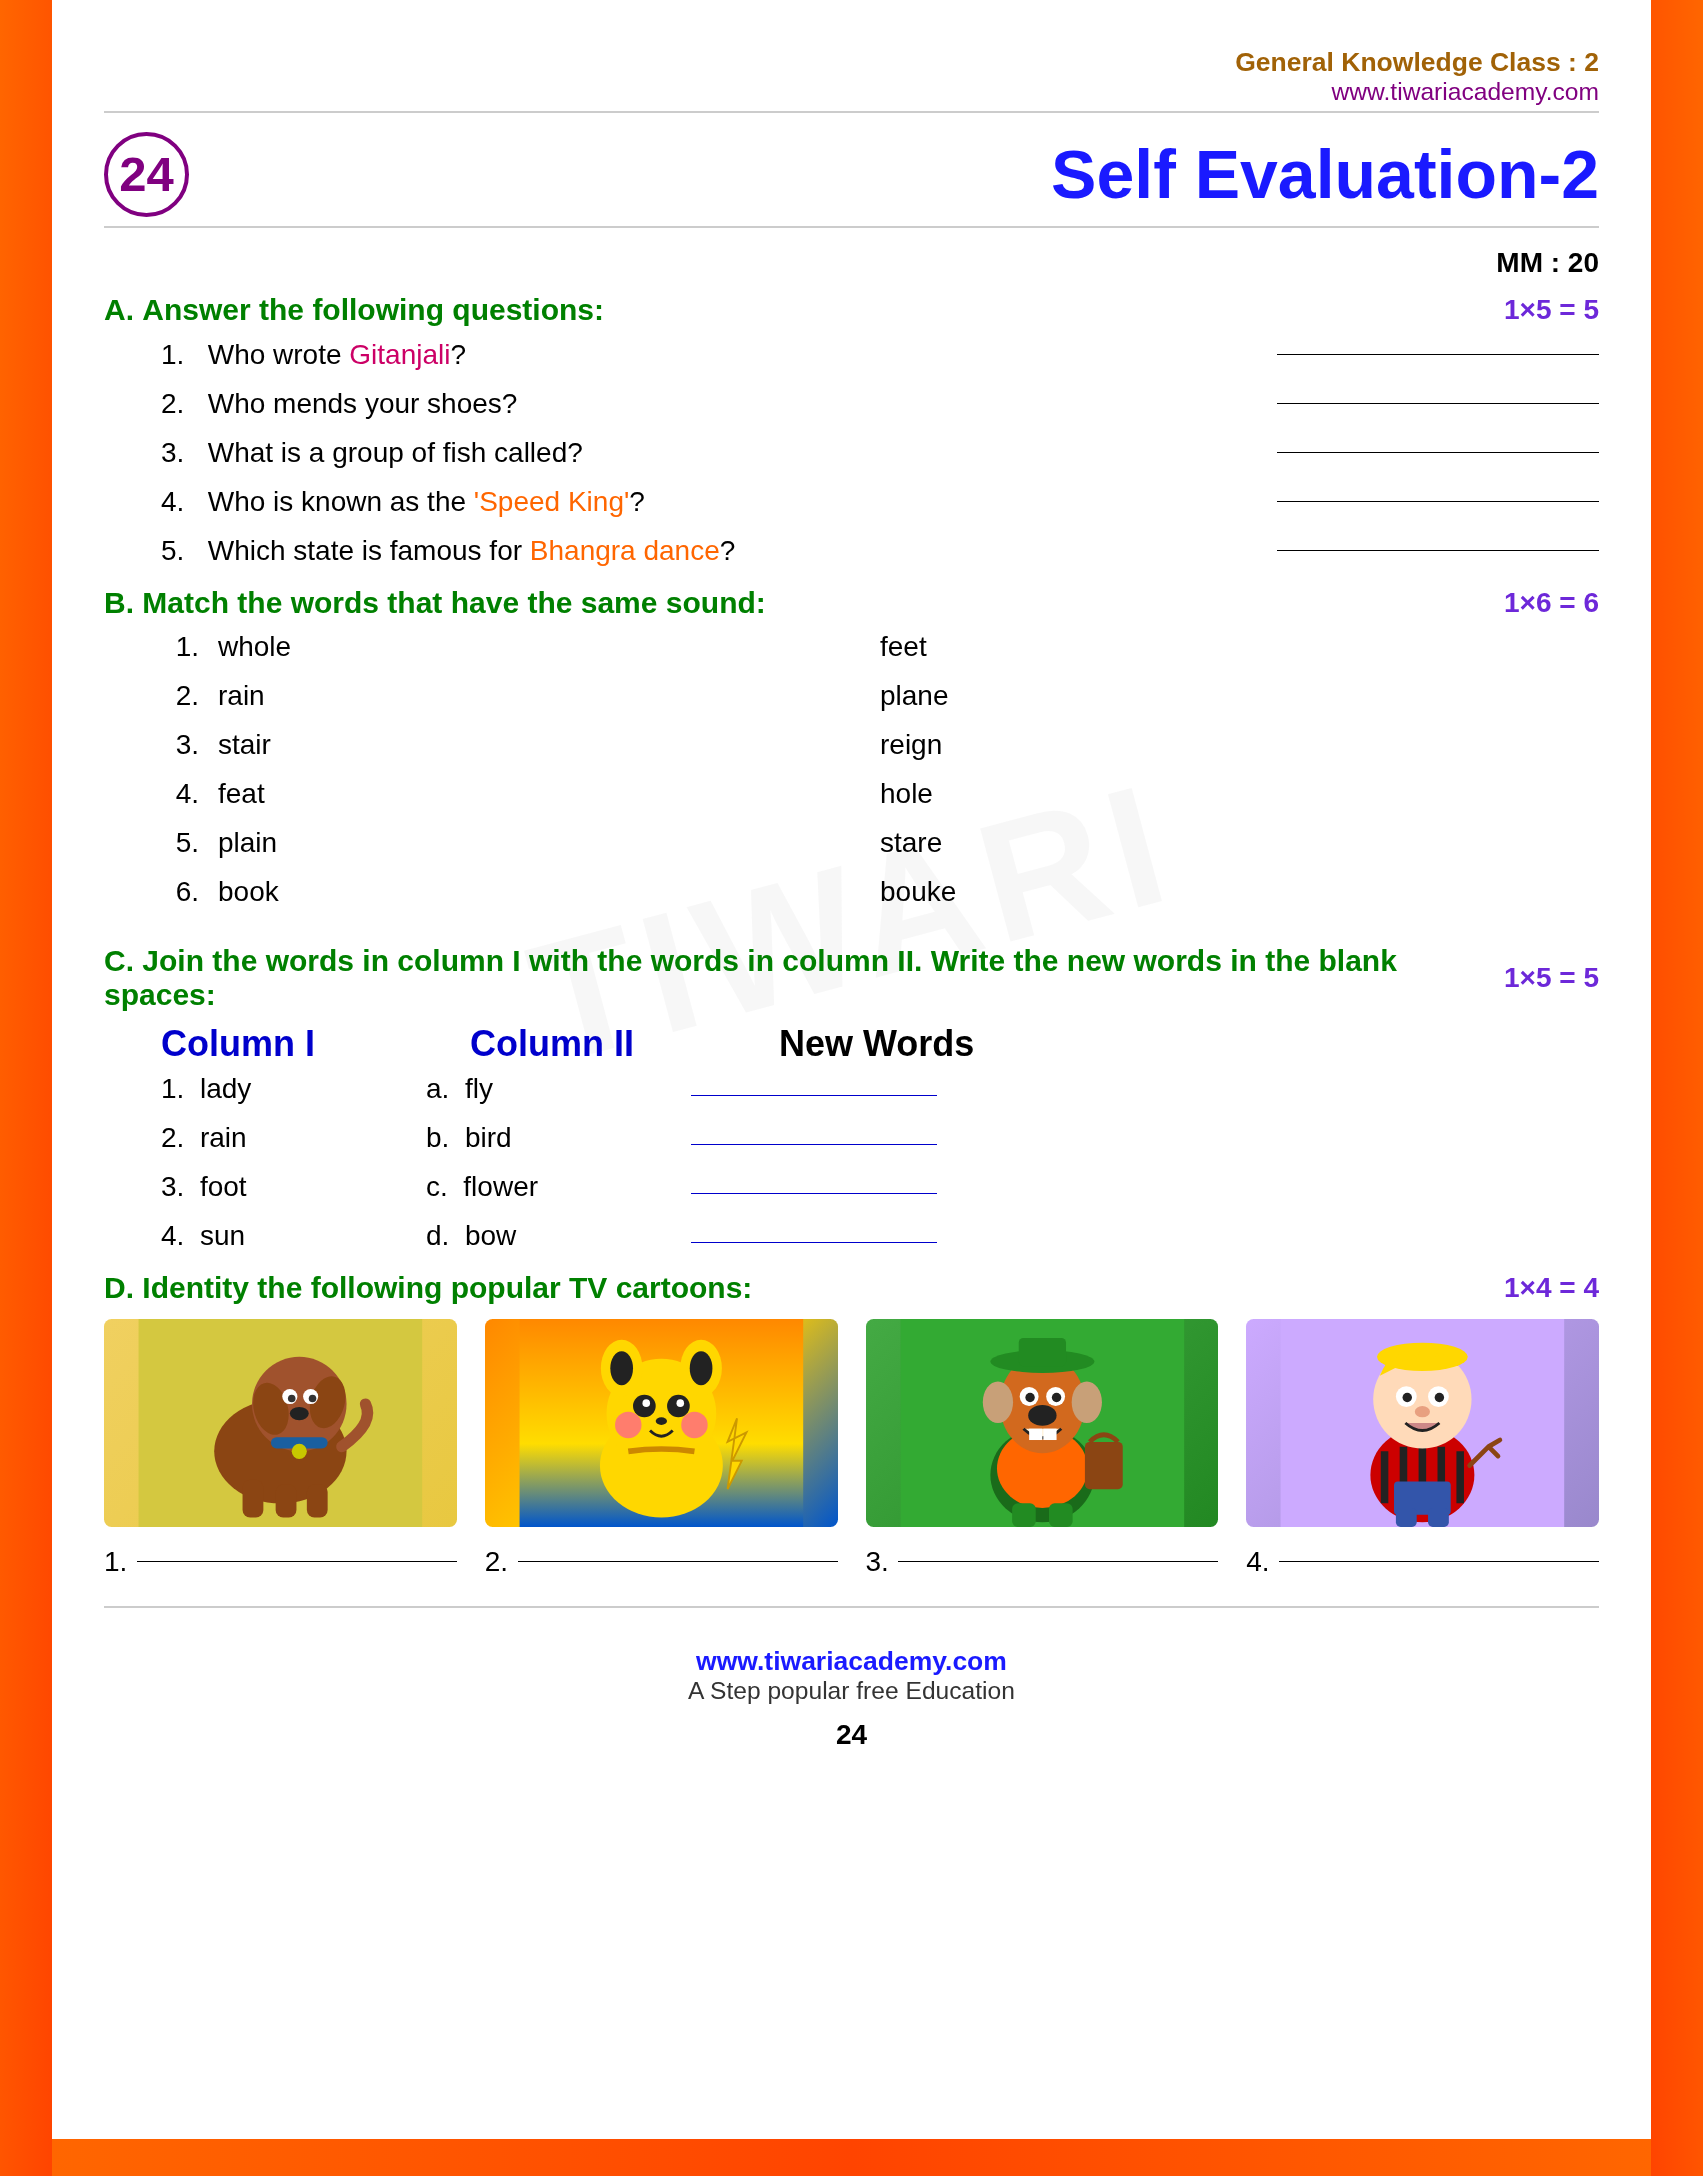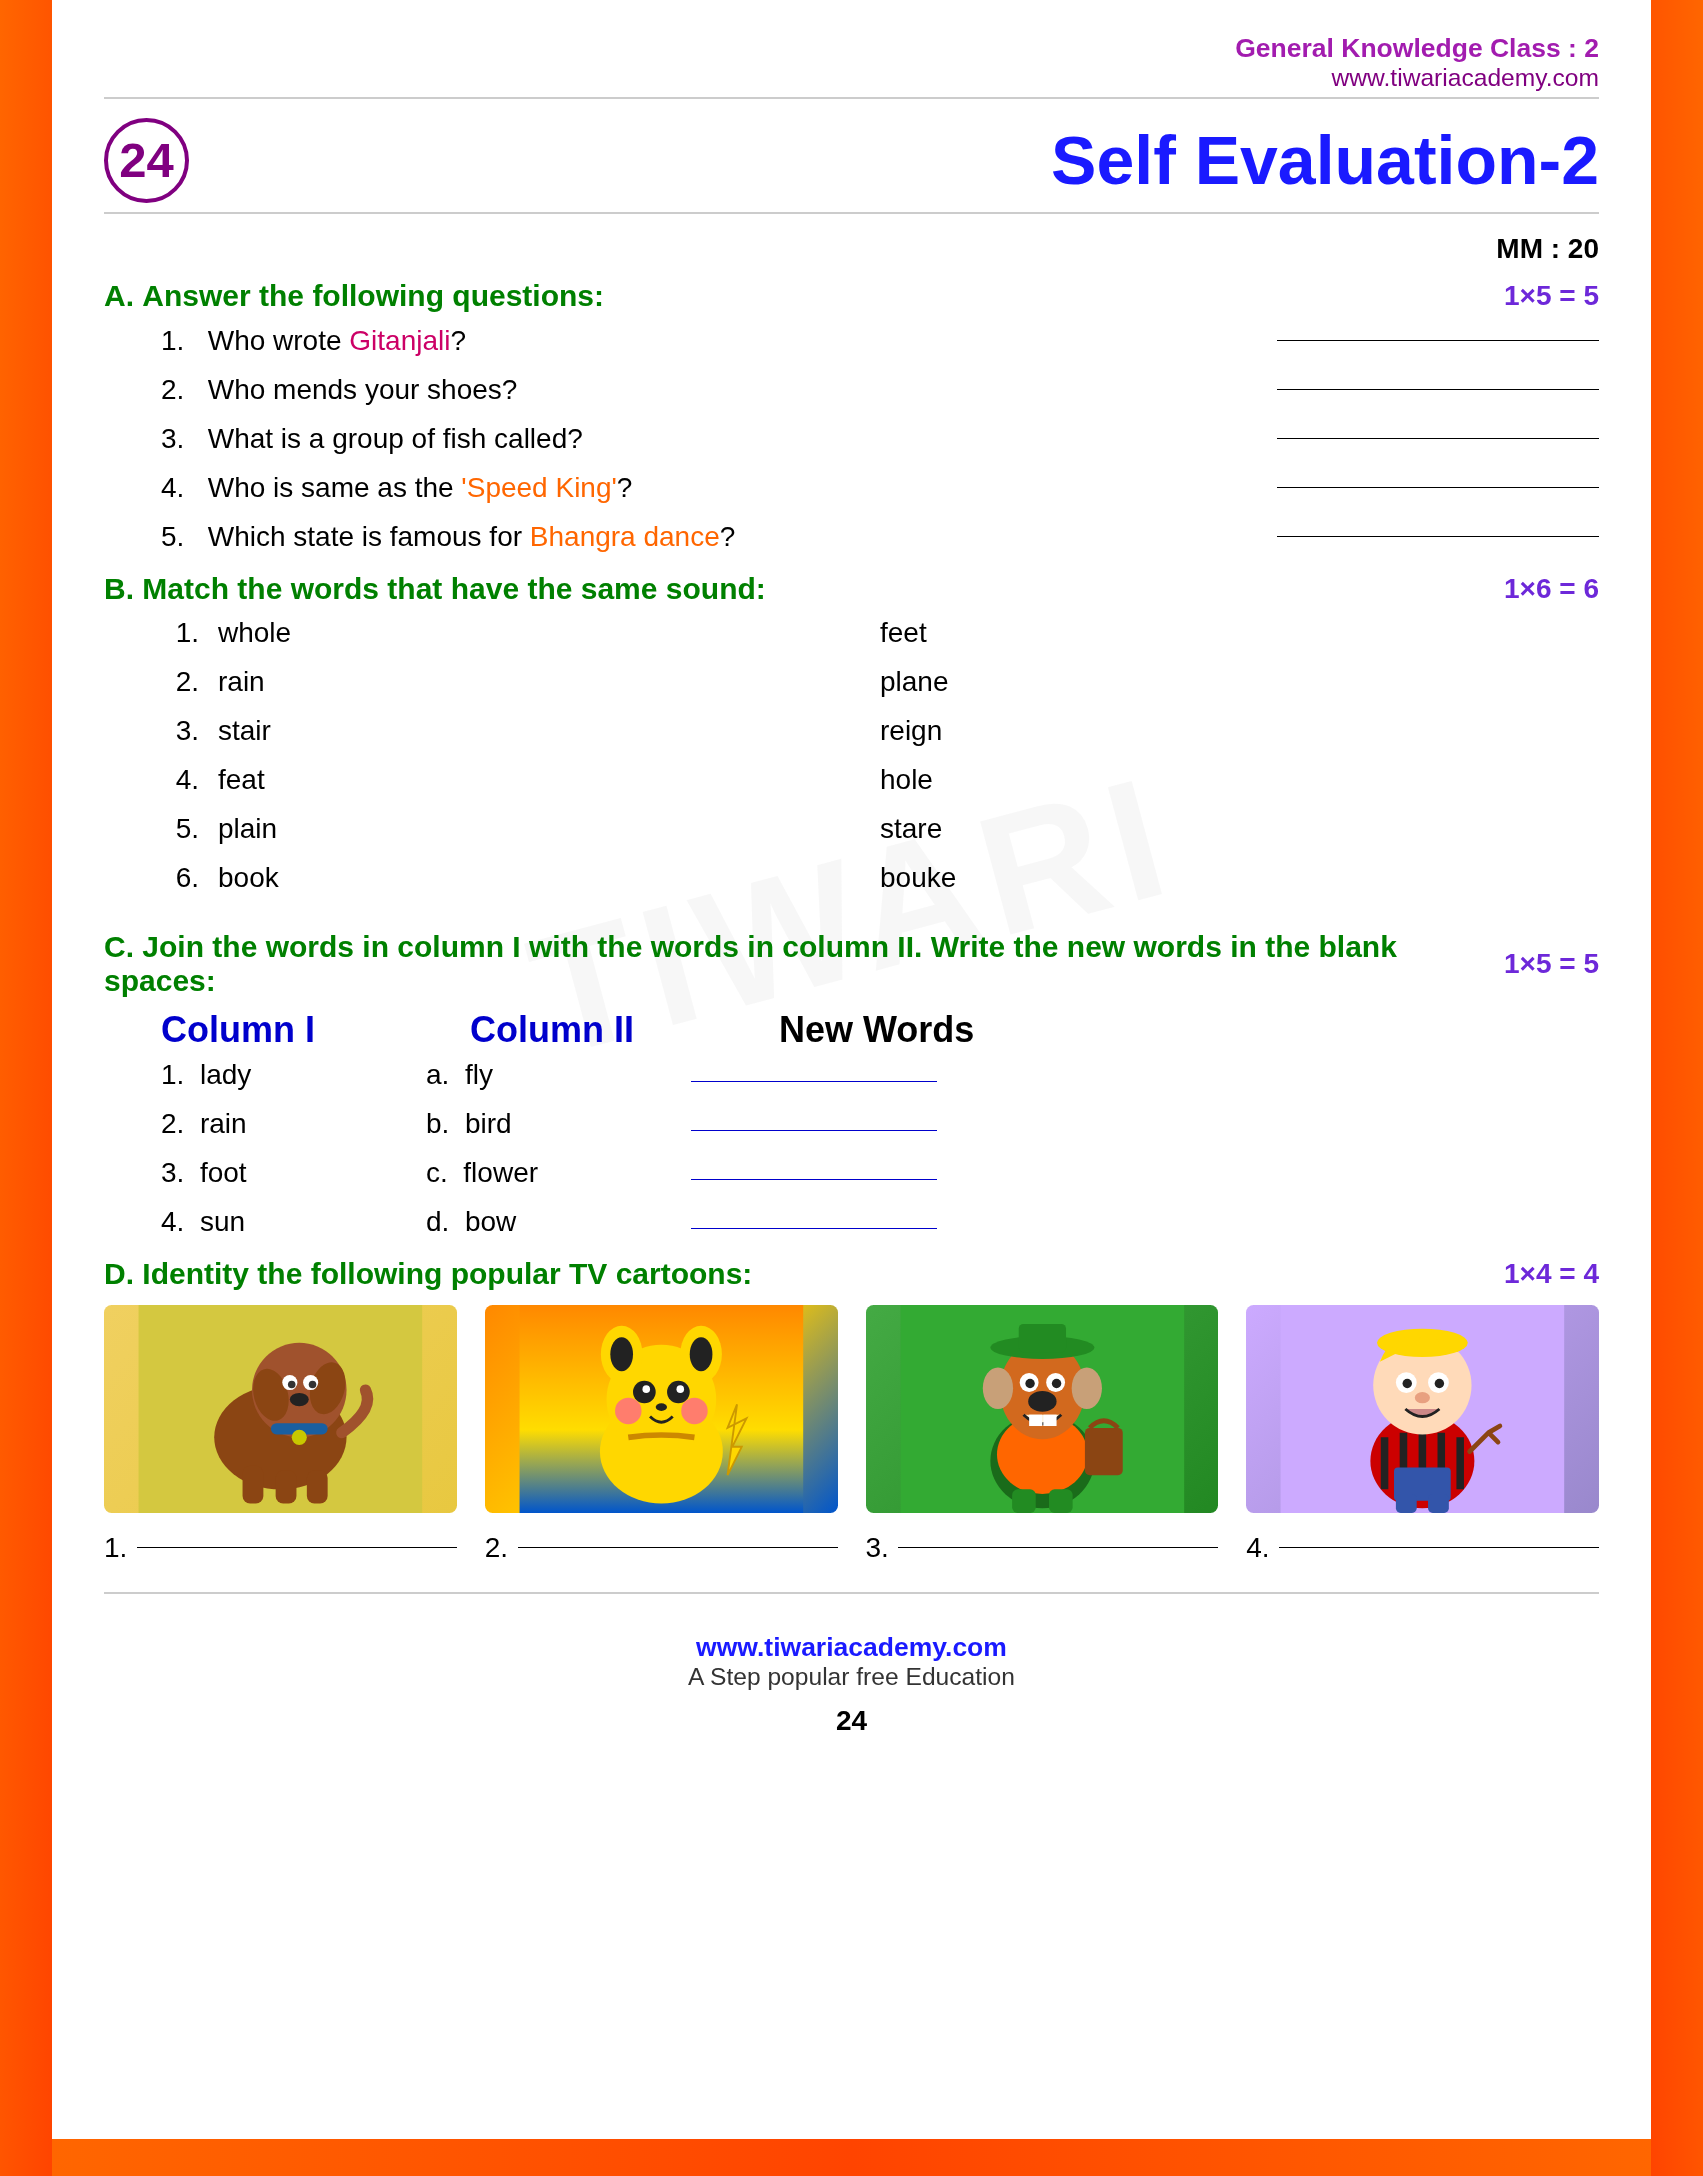--- a/index.html
+++ b/index.html
@@ -67,23 +67,24 @@
       display: flex;
       justify-content: flex-end;
       padding: 14px 0 4.7px 0;
       border-bottom: 2.8px solid #ccc;
       margin-bottom: 19px;
     }
     .header-top-text {
       text-align: right;
     }
     .header-title {
-      color: #a21caf;
+      color: #a16207;
       font-weight: bold;
       font-size: 26.5px;
+      margin-top: 14px;
     }
     .header-website {
       color: #800080;
       font-size: 24.6px;
     }
 
     
     .chapter-row {
       display: flex;
       align-items: center;
@@ -336,21 +337,21 @@
       <li>
         <span class="question-text">
           <span>3.&nbsp;&nbsp;</span>
           <span>What is a group of fish called?</span>
         </span>
         <span class="answer-line"></span>
       </li>
       <li>
         <span class="question-text">
           <span>4.&nbsp;&nbsp;</span>
-          <span>Who is same as the </span><span class="highlight-orange">'Speed King'</span><span>?</span>
+          <span>Who is known as the </span><span class="highlight-orange">'Speed King'</span><span>?</span>
         </span>
         <span class="answer-line"></span>
       </li>
       <li>
         <span class="question-text">
           <span>5.&nbsp;&nbsp;</span>
           <span>Which state is famous for </span><span class="highlight-orange">Bhangra dance</span><span>?</span>
         </span>
         <span class="answer-line"></span>
       </li>

